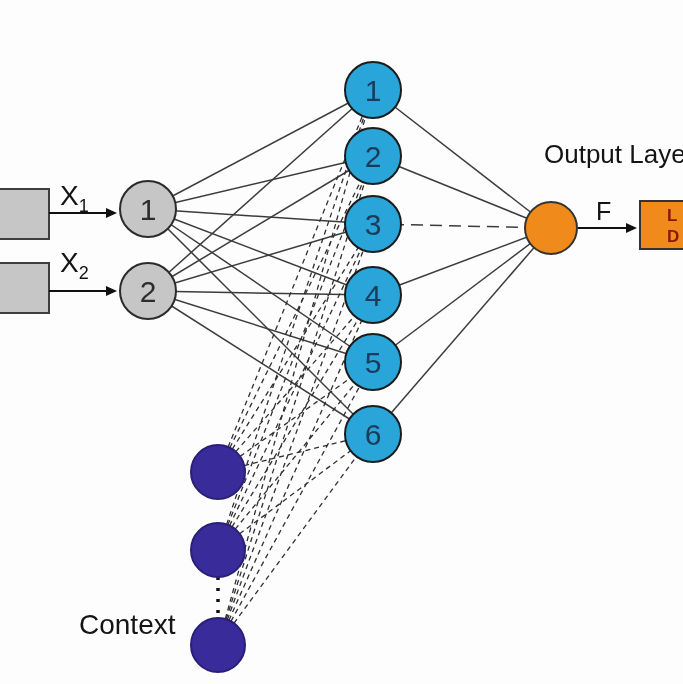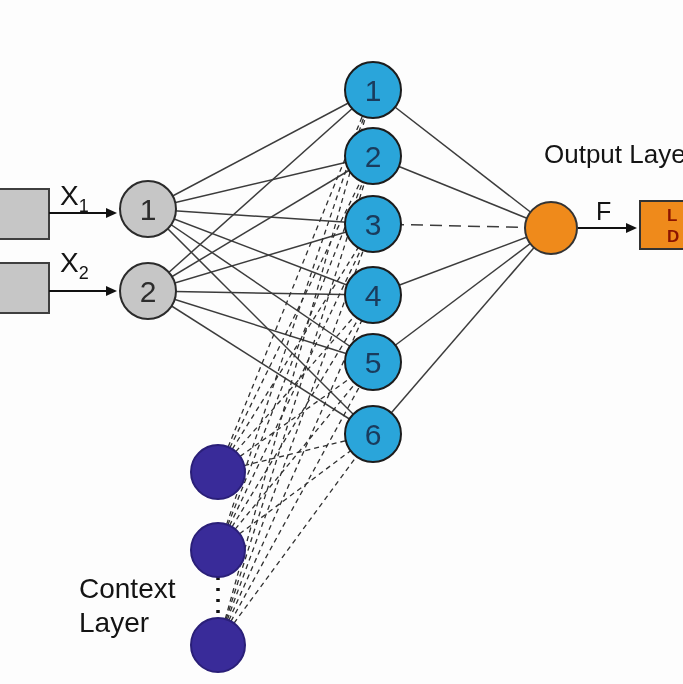--- a/index.html
+++ b/index.html
@@ -8,21 +8,21 @@
     width:683px;height:684px;
     background:#fdfdfd;
     overflow:hidden;
     font-family:"Liberation Sans", sans-serif;
     color:#141414;
   }
   .stage svg{position:absolute;left:0;top:0;}
   .lbl{position:absolute;white-space:nowrap;color:#141414;}
   .t-hidden{left:288px;top:22px;font-size:28px;}
   .t-output{left:544px;top:139px;font-size:26px;}
-  .t-context{left:79px;top:572px;font-size:28px;line-height:34px;}
+  .t-context{left:79px;top:608px;font-size:28px;line-height:34px;}
   .xlabel{font-size:28px;}
   .xlabel sub{font-size:18px;line-height:0;}
   .x1{left:60px;top:180px;}
   .x2{left:60px;top:247px;}
   .f-label{left:596px;top:197px;font-size:25px;}
   .obox-text{left:667px;top:205px;font-size:17px;font-weight:bold;line-height:21px;color:#8b1400;}
 </style>
 </head>
 <body>
 
@@ -92,21 +92,20 @@
       <text x="373" y="444.5" text-anchor="middle" font-size="30" fill="#1a3b5c" font-family="&quot;Liberation Sans&quot;, sans-serif">6</text>
       <circle cx="218" cy="472" r="27" fill="#392b99" stroke="#2a1f78" stroke-width="2"></circle>
       <circle cx="218" cy="550" r="27" fill="#392b99" stroke="#2a1f78" stroke-width="2"></circle>
       <circle cx="218" cy="645" r="27" fill="#392b99" stroke="#2a1f78" stroke-width="2"></circle>
       <circle cx="551" cy="228" r="26" fill="#ef8a1b" stroke="#333333" stroke-width="2"></circle>
     </svg>
 
   <div class="lbl t-output">Output Layer</div>
   <div class="lbl t-context">
     <div>Context</div>
-    <div>Layer</div>
   </div>
 
   <div class="lbl xlabel x1"><span>X</span><sub>1</sub></div>
   <div class="lbl xlabel x2"><span>X</span><sub>2</sub></div>
 
   <div class="lbl f-label">F</div>
 
   <div class="lbl obox-text">
     <div>L</div>
     <div>D</div>

